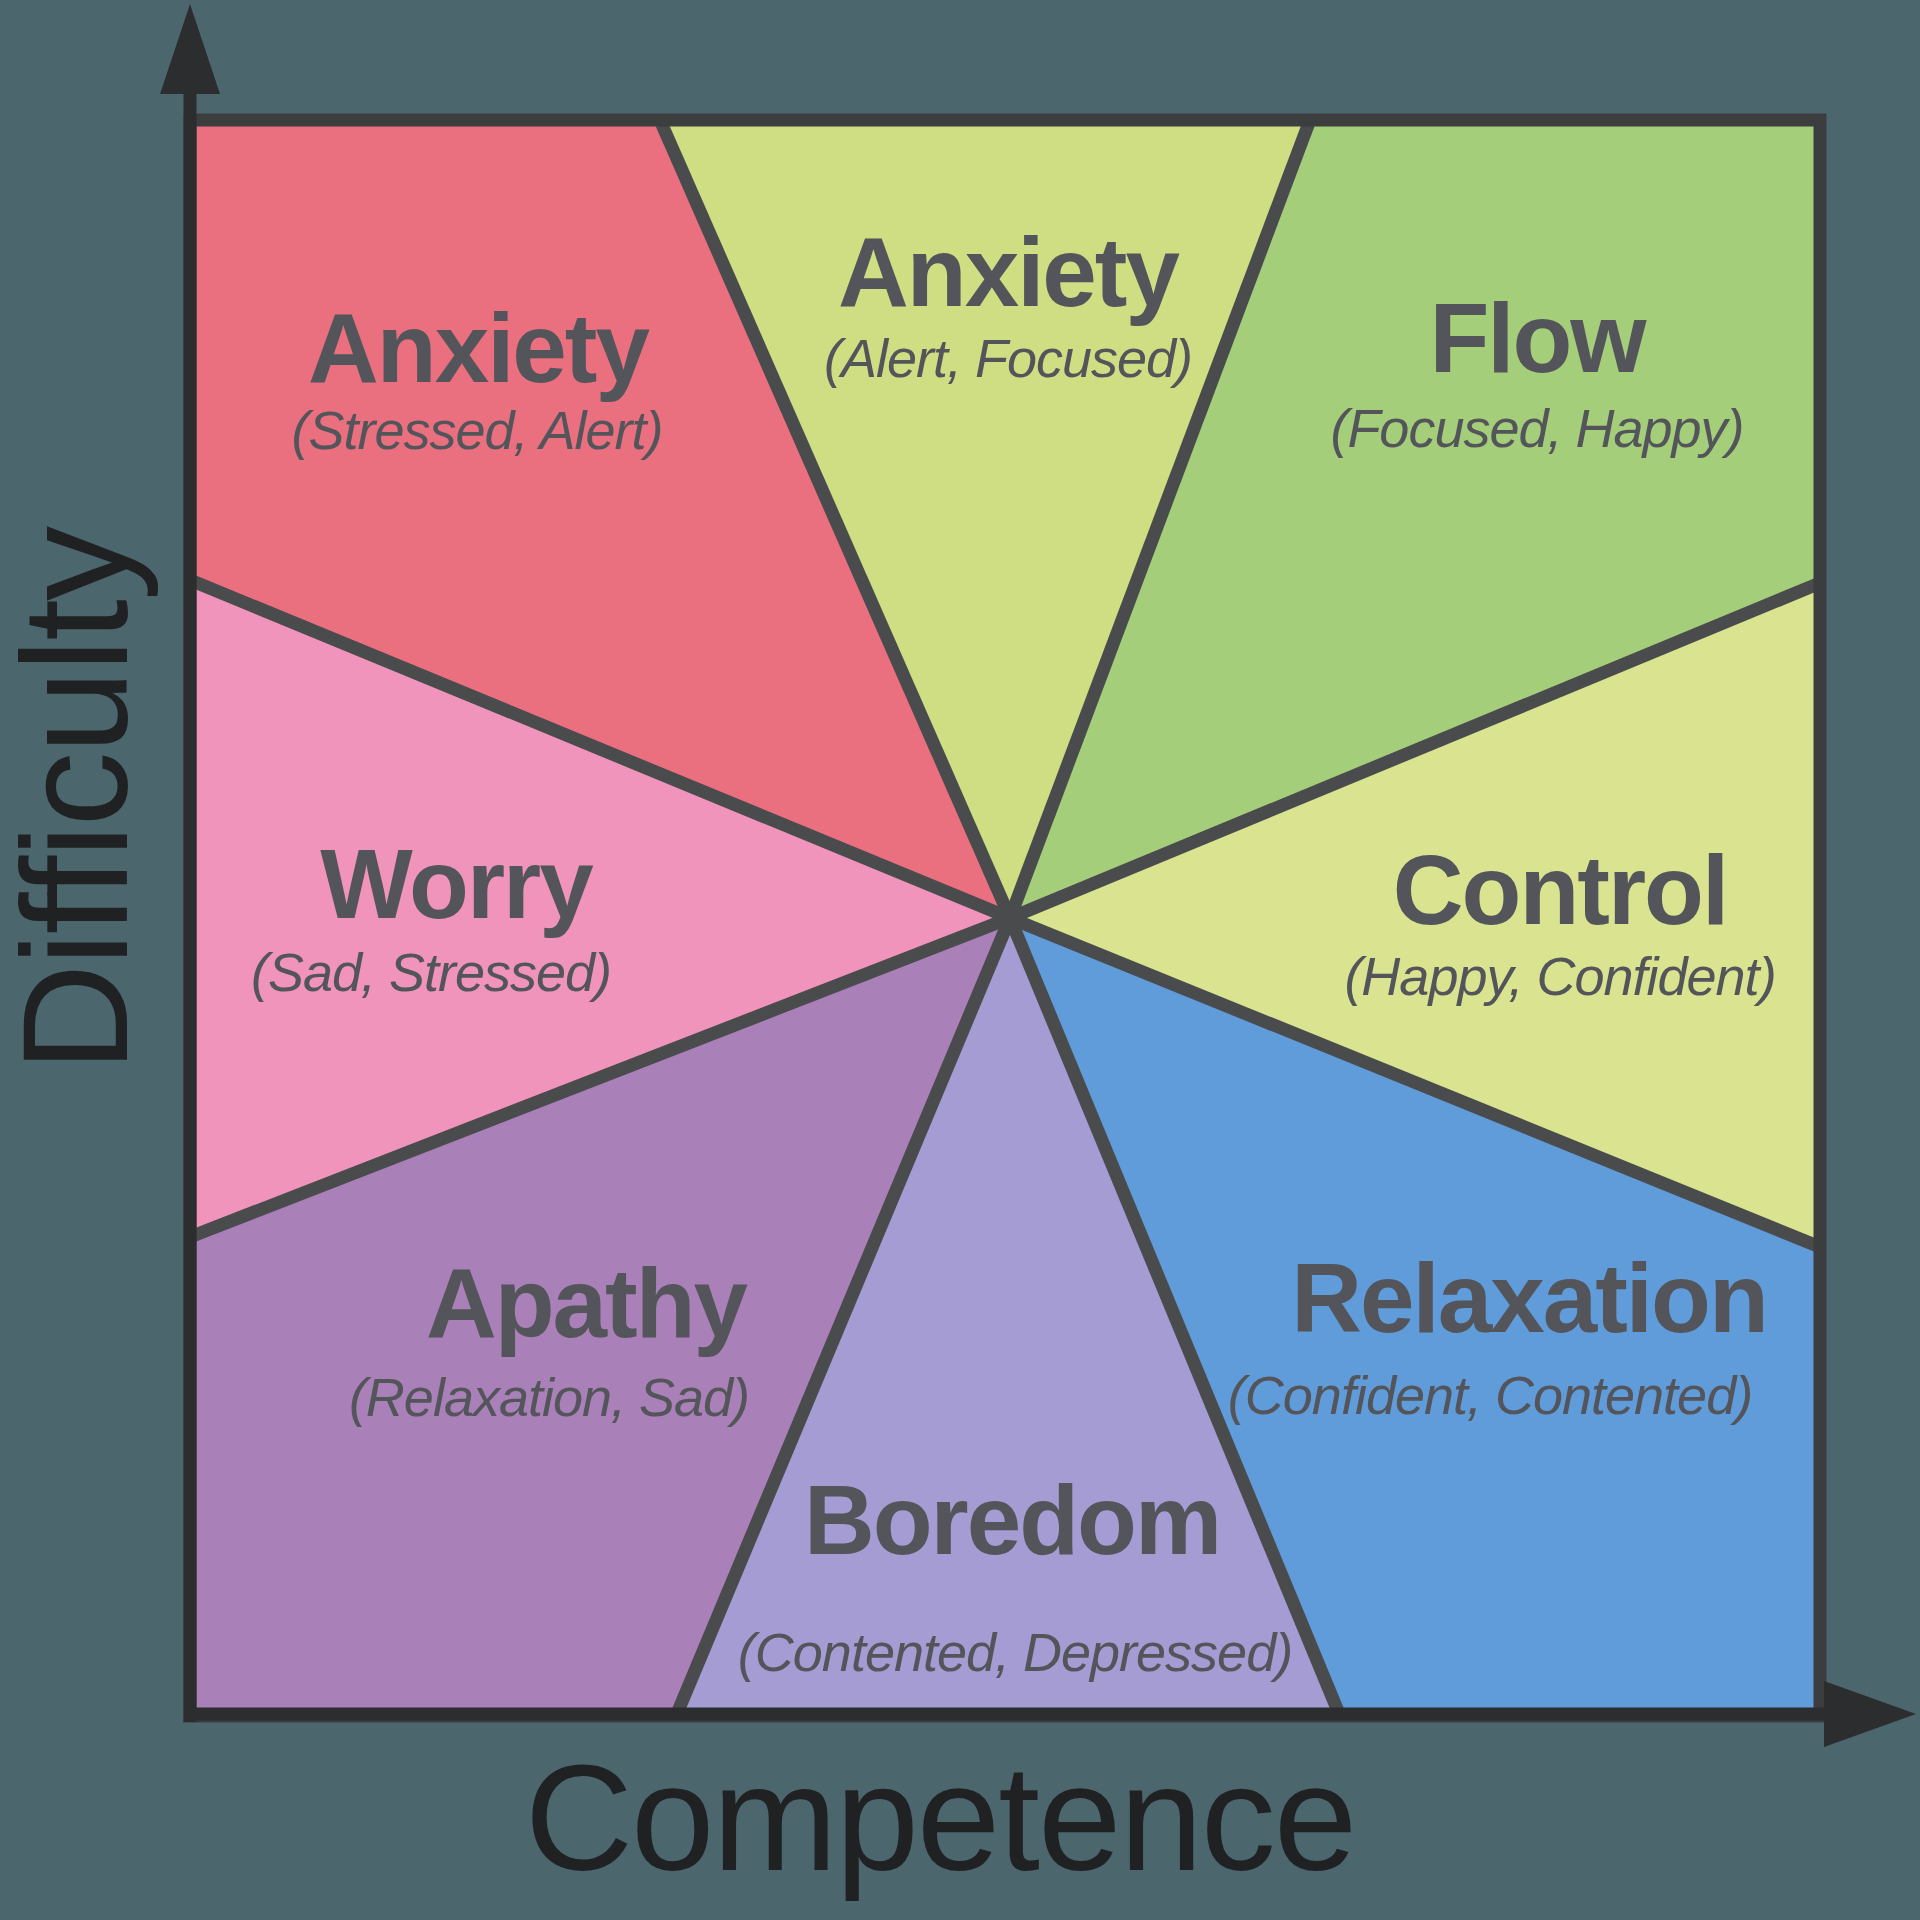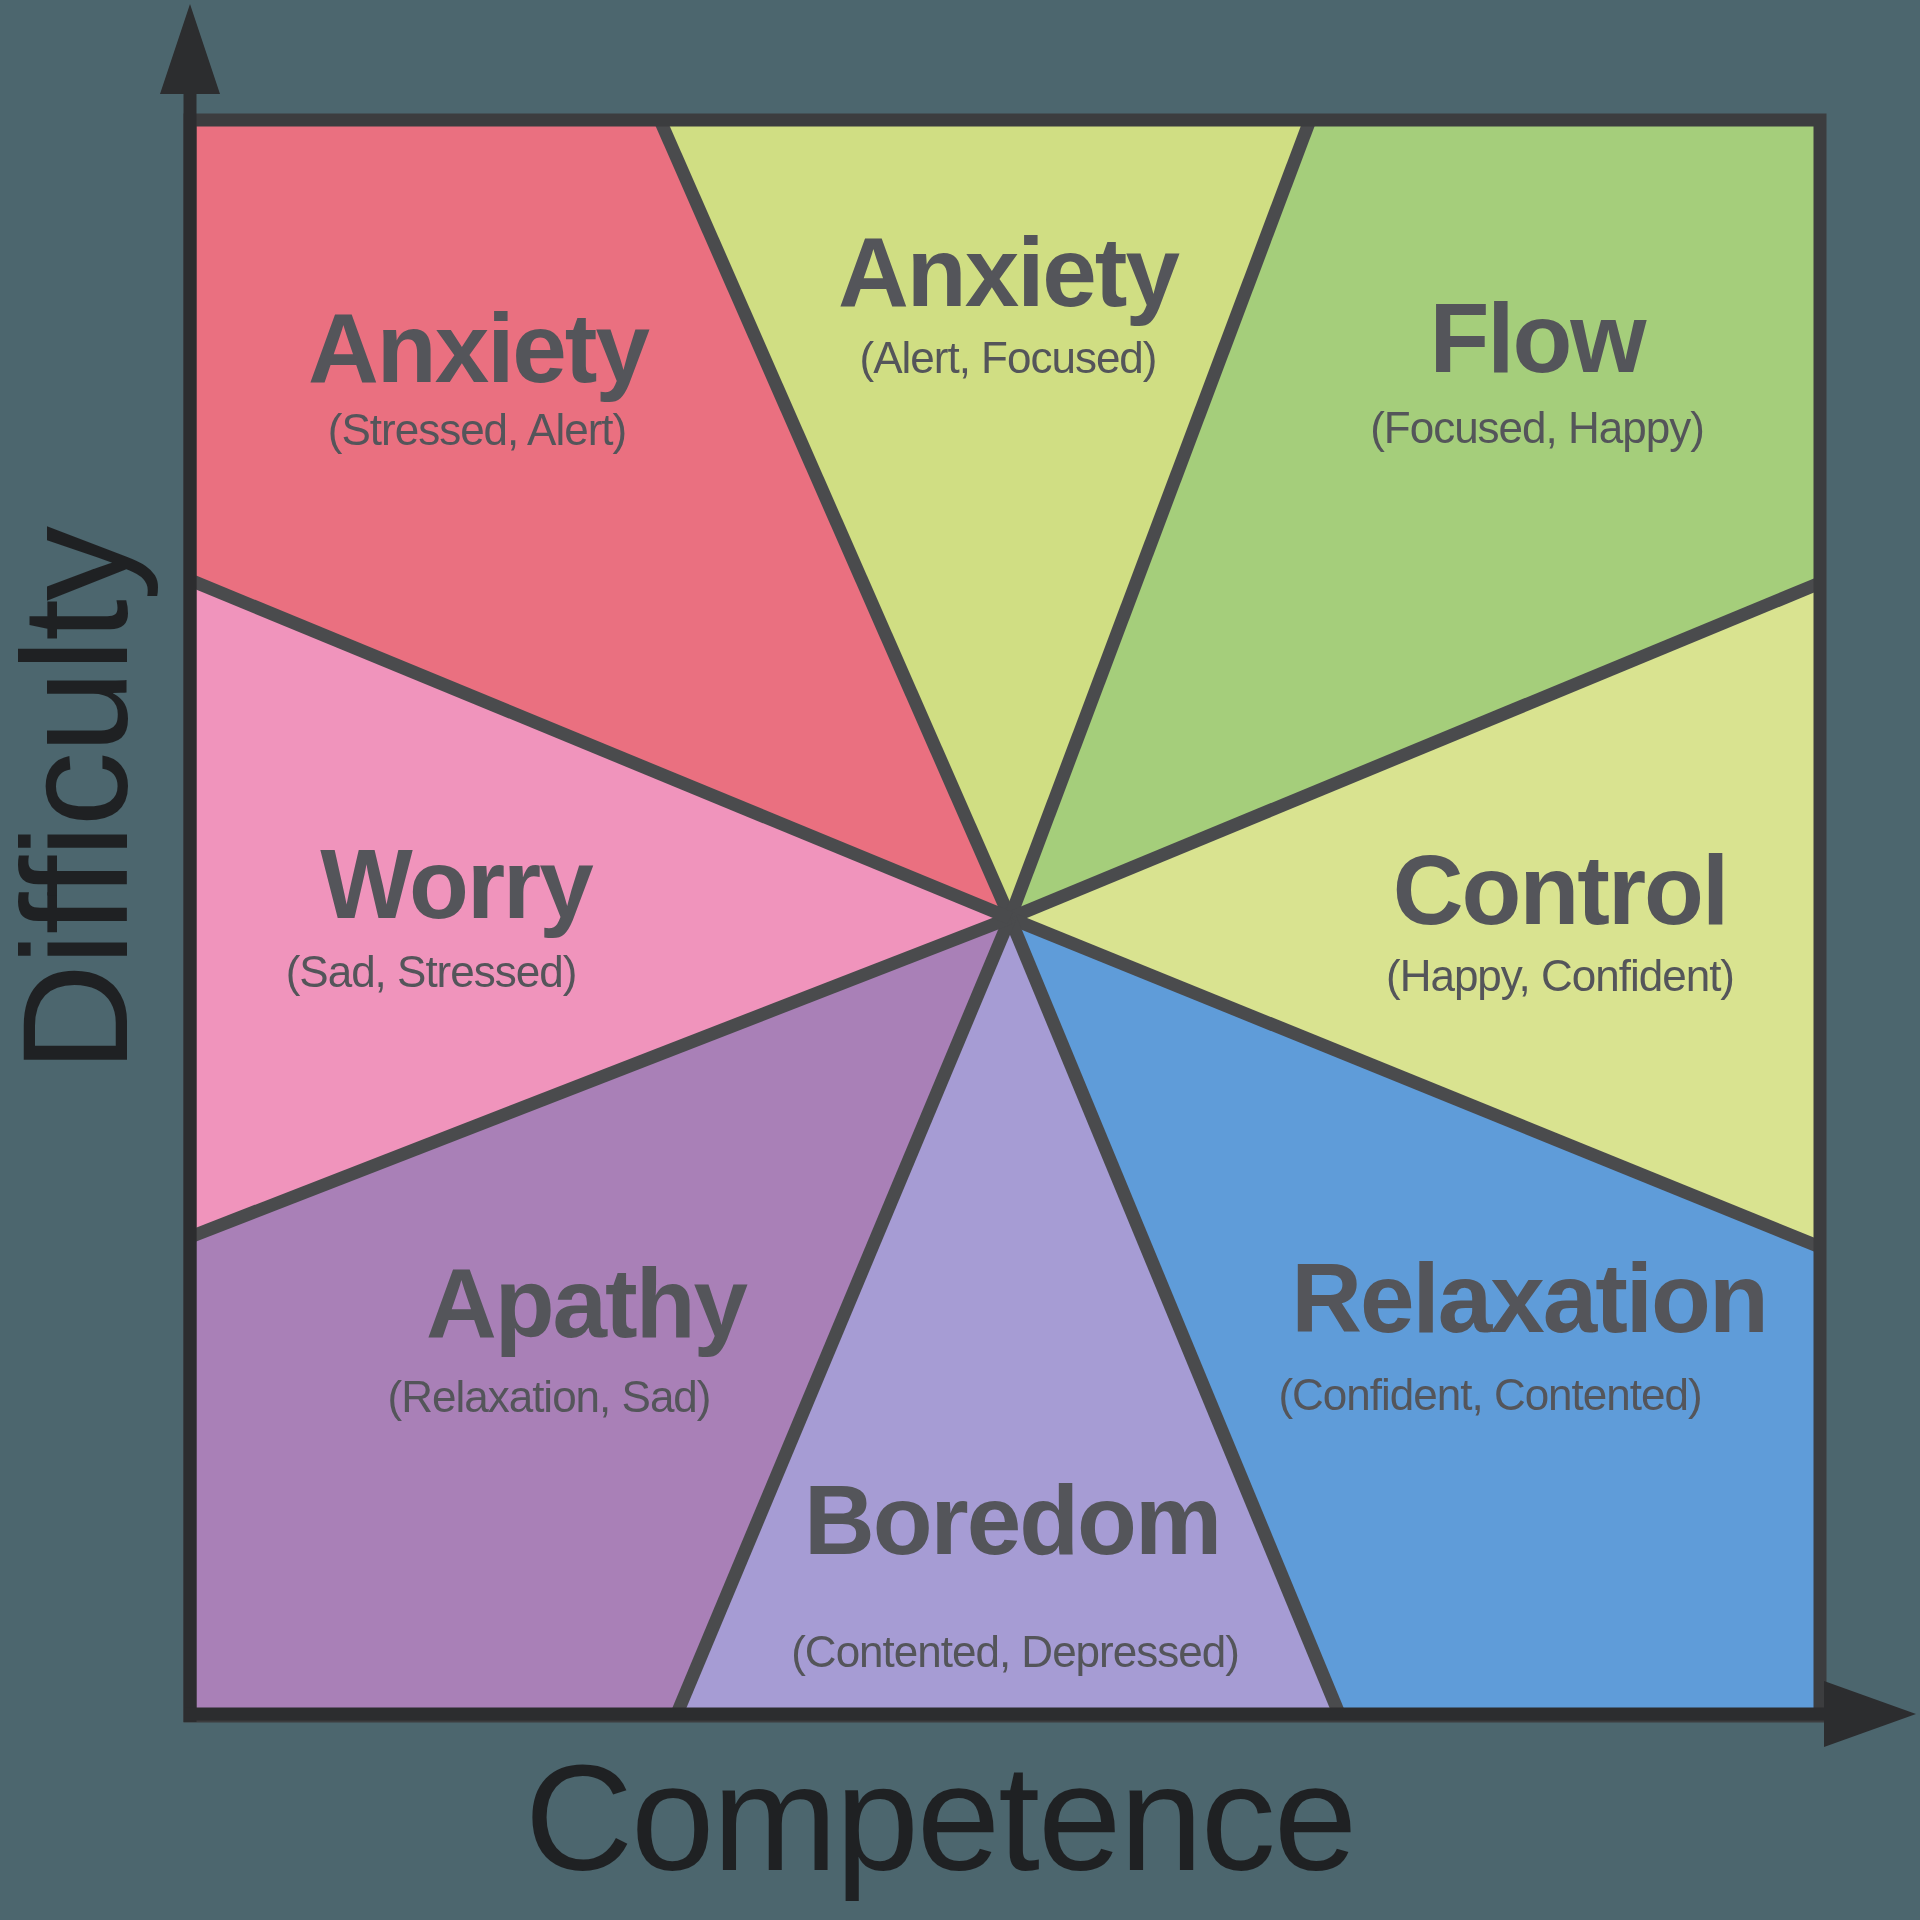--- a/index.html
+++ b/index.html
@@ -30,25 +30,26 @@
     font-size: 98px;
     letter-spacing: -2px;
     color: #54555a;
     white-space: nowrap;
     line-height: 1;
   }
   .label-sub {
     position: absolute;
     transform: translate(-50%, -50%);
     font-weight: 400;
-    font-size: 44px;
+    font-size: 54px;
     letter-spacing: -1px;
     color: #54555a;
     white-space: nowrap;
     line-height: 1;
+    font-style: italic;
   }
   .axis-label {
     position: absolute;
     font-weight: 400;
     font-size: 150px;
     letter-spacing: -2px;
     color: #1f2123;
     white-space: nowrap;
     line-height: 1;
   }

